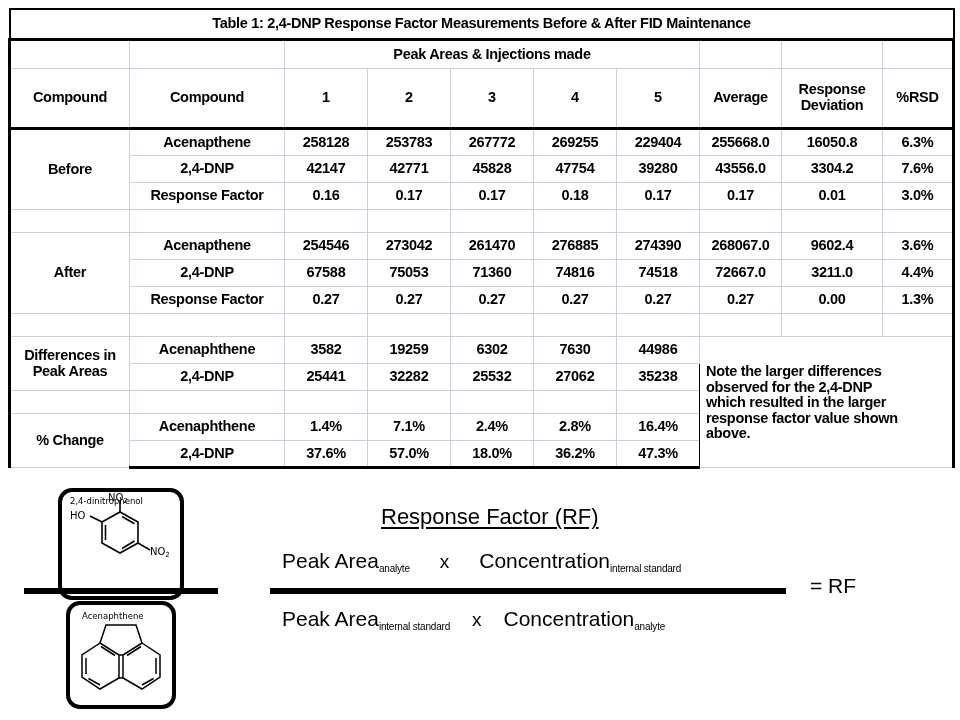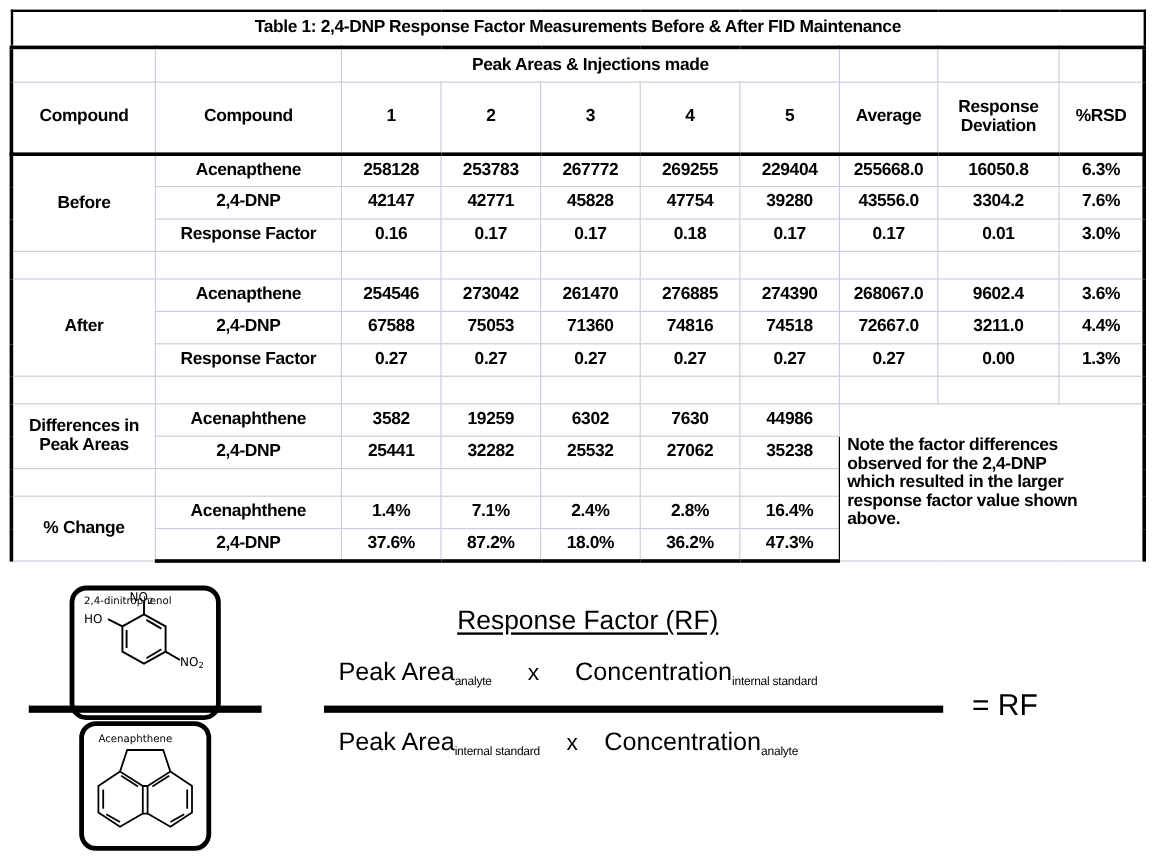--- a/index.html
+++ b/index.html
@@ -132,21 +132,21 @@
   .x-op { display: inline-block; font-size: 19px; }
   #frac-bar {
     position: absolute;
     left: 270px; top: 588px;
     width: 516px; height: 6px;
     background: #000;
   }
   #eq-rf {
     position: absolute;
     left: 810px; top: 574px;
-    font-size: 25px;
+    font-size: 21px;
     white-space: nowrap;
   }
   .sp-wide { display: inline-block; width: 30px; }
   .sp-mid  { display: inline-block; width: 22px; }
 </style>
 </head>
 <body>
 
 <div id="table-wrap">
   <table class="rf-table">
@@ -294,21 +294,21 @@
         <div>Differences in</div>
         <div>Peak Areas</div>
       </td>
       <td class="cmp-cell">Acenaphthene</td>
       <td>3582</td>
       <td>19259</td>
       <td>6302</td>
       <td>7630</td>
       <td>44986</td>
       <td class="note-cell edge-r" colspan="3" rowspan="5">
-        <div>Note the factor differences</div>
+        <div>Note the larger differences</div>
         <div>observed for the 2,4-DNP</div>
         <div>which resulted in the larger</div>
         <div>response factor value shown</div>
         <div>above.</div>
       </td>
     </tr>
     <tr class="r-diff">
       <td class="cmp-cell">2,4-DNP</td>
       <td>25441</td>
       <td>32282</td>
@@ -332,21 +332,21 @@
       <td class="cmp-cell">Acenaphthene</td>
       <td>1.4%</td>
       <td>7.1%</td>
       <td>2.4%</td>
       <td>2.8%</td>
       <td>16.4%</td>
     </tr>
     <tr class="r-diff">
       <td class="cmp-cell edge-b">2,4-DNP</td>
       <td class="edge-b">37.6%</td>
-      <td class="edge-b">87.2%</td>
+      <td class="edge-b">57.0%</td>
       <td class="edge-b">18.0%</td>
       <td class="edge-b">36.2%</td>
       <td class="edge-b">47.3%</td>
     </tr>
   </tbody>
     </table>
 </div>
 
 <div id="dnp-box" class="struct-box">
   <div class="struct-label">2,4-dinitrophenol</div>

